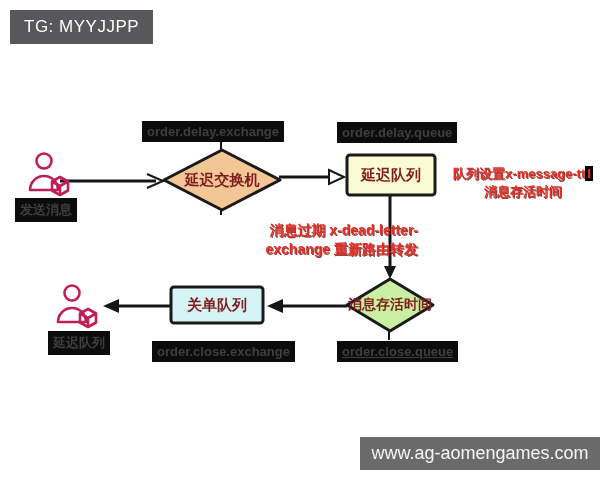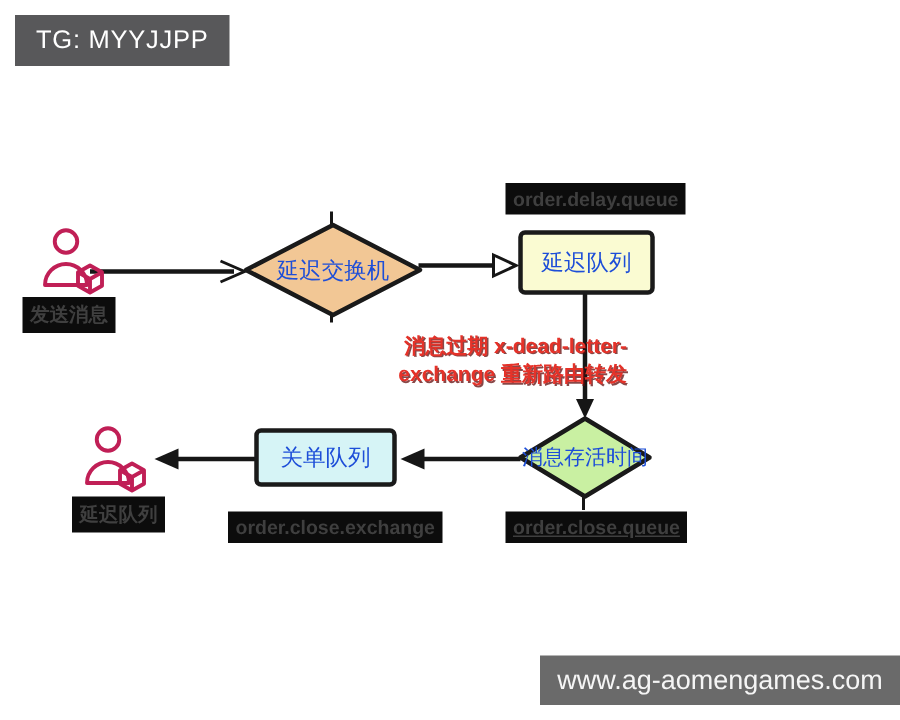--- a/index.html
+++ b/index.html
@@ -16,21 +16,21 @@
   svg.overlay{position:absolute;left:0;top:0;}
   .conn{stroke:#161616;stroke-width:3;fill:none;}
   .conn-thin{stroke:#161616;stroke-width:2;fill:none;}
   .head-filled{fill:#161616;stroke:none;}
   .head-open{fill:#ffffff;stroke:#161616;stroke-width:2;}
 
   
   .node-svg{position:absolute;}
   .node-shape{stroke:#1a1a1a;stroke-width:3;stroke-linejoin:round;}
   .node-label{position:absolute;display:flex;align-items:center;justify-content:center;
-              font-weight:normal;color:#1d4ed8;font-size:15px;}
+              font-weight:bold;color:#7f1d1d;font-size:15px;}
 
   
   .tag{position:absolute;background:#0c0c0c;color:#3f3f3f;font-weight:bold;font-size:13px;
        padding:3px 5px;white-space:nowrap;}
 
   
   .note{position:absolute;color:#e53229;font-weight:bold;
         text-shadow:1px 1px 0 rgba(96,10,10,.75);line-height:1.35;}
   .note-ttl{left:446px;top:165px;width:154px;font-size:13px;text-align:center;}
   .note-dlx{left:238px;top:221px;width:180px;font-size:14px;text-align:right;}
@@ -80,27 +80,32 @@
         </g>
       </g>
     </svg>
   </div>
   <div class="tag" style="left:15px;top:198px;">发送消息</div>
 
   <svg class="node-svg" style="left:161px;top:148px;" width="122" height="64">
     <polygon class="node-shape" points="61,2 119,32 61,62 3,32" fill="#f2c795"></polygon>
   </svg>
   <div class="node-label" style="left:161px;top:148px;width:122px;height:64px;">延迟交换机</div>
+  <div class="tag" style="left:142px;top:121px;">order.delay.exchange</div>
 
   <svg class="node-svg" style="left:344px;top:152px;" width="94" height="46">
     <rect class="node-shape" x="3" y="3" width="88" height="40" rx="3" fill="#fafbd2"></rect>
   </svg>
   <div class="node-label" style="left:344px;top:152px;width:94px;height:46px;">延迟队列</div>
   <div class="tag" style="left:337px;top:122px;">order.delay.queue</div>
 
+  <div class="note note-ttl">
+    <span>队列设置x-message-tt</span><span class="hl">l</span><br>
+    <span>消息存活时间</span>
+  </div>
 
   <div class="note note-dlx">
     <span>消息过期 x-dead-letter-</span><br>
     <span>exchange 重新路由转发</span>
   </div>
 
   <svg class="node-svg" style="left:344px;top:277px;" width="92" height="56">
     <polygon class="node-shape" points="46,2 89,28 46,54 3,28" fill="#c9f0a2"></polygon>
   </svg>
   <div class="node-label" style="left:344px;top:277px;width:92px;height:56px;font-size:14px;">消息存活时间</div>

